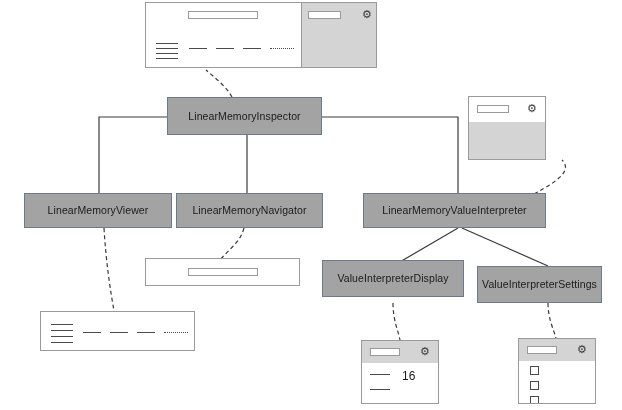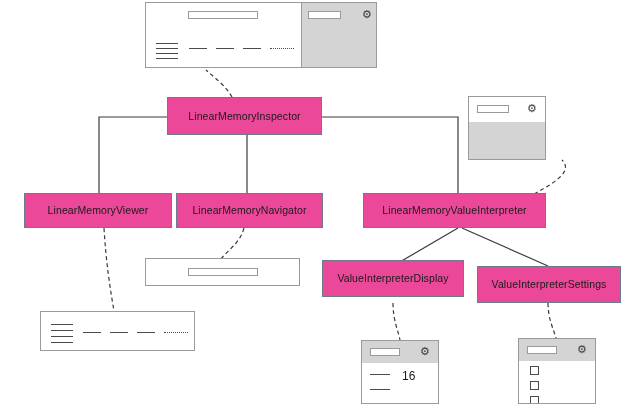--- a/index.html
+++ b/index.html
@@ -19,21 +19,21 @@
     position: absolute;
     left: 0;
     top: 0;
     width: 622px;
     height: 410px;
     pointer-events: none;
   }
   .node {
     position: absolute;
     box-sizing: border-box;
-    background: #ec4899;
+    background: #a3a3a3;
     border: 1px solid #6b7b8c;
     color: #1a1a1a;
     font-size: 10.5px;
     display: flex;
     align-items: center;
     justify-content: center;
     text-align: center;
     line-height: 1.2;
     letter-spacing: 0.1px;
   }
@@ -187,17 +187,17 @@
   </div>
 
   <div class="node" style="left:363px; top:193px; width:183px; height:35px;">
     <span>LinearMemoryValueInterpreter</span>
   </div>
 
   <div class="node" style="left:322px; top:260px; width:142px; height:37px;">
     <span>ValueInterpreterDisplay</span>
   </div>
 
-  <div class="node" style="left:477px; top:266px; width:144px; height:37px;">
+  <div class="node" style="left:477px; top:266px; width:125px; height:37px;">
     <span>ValueInterpreterSettings</span>
   </div>
 
 </div>
 
 </body></html>

